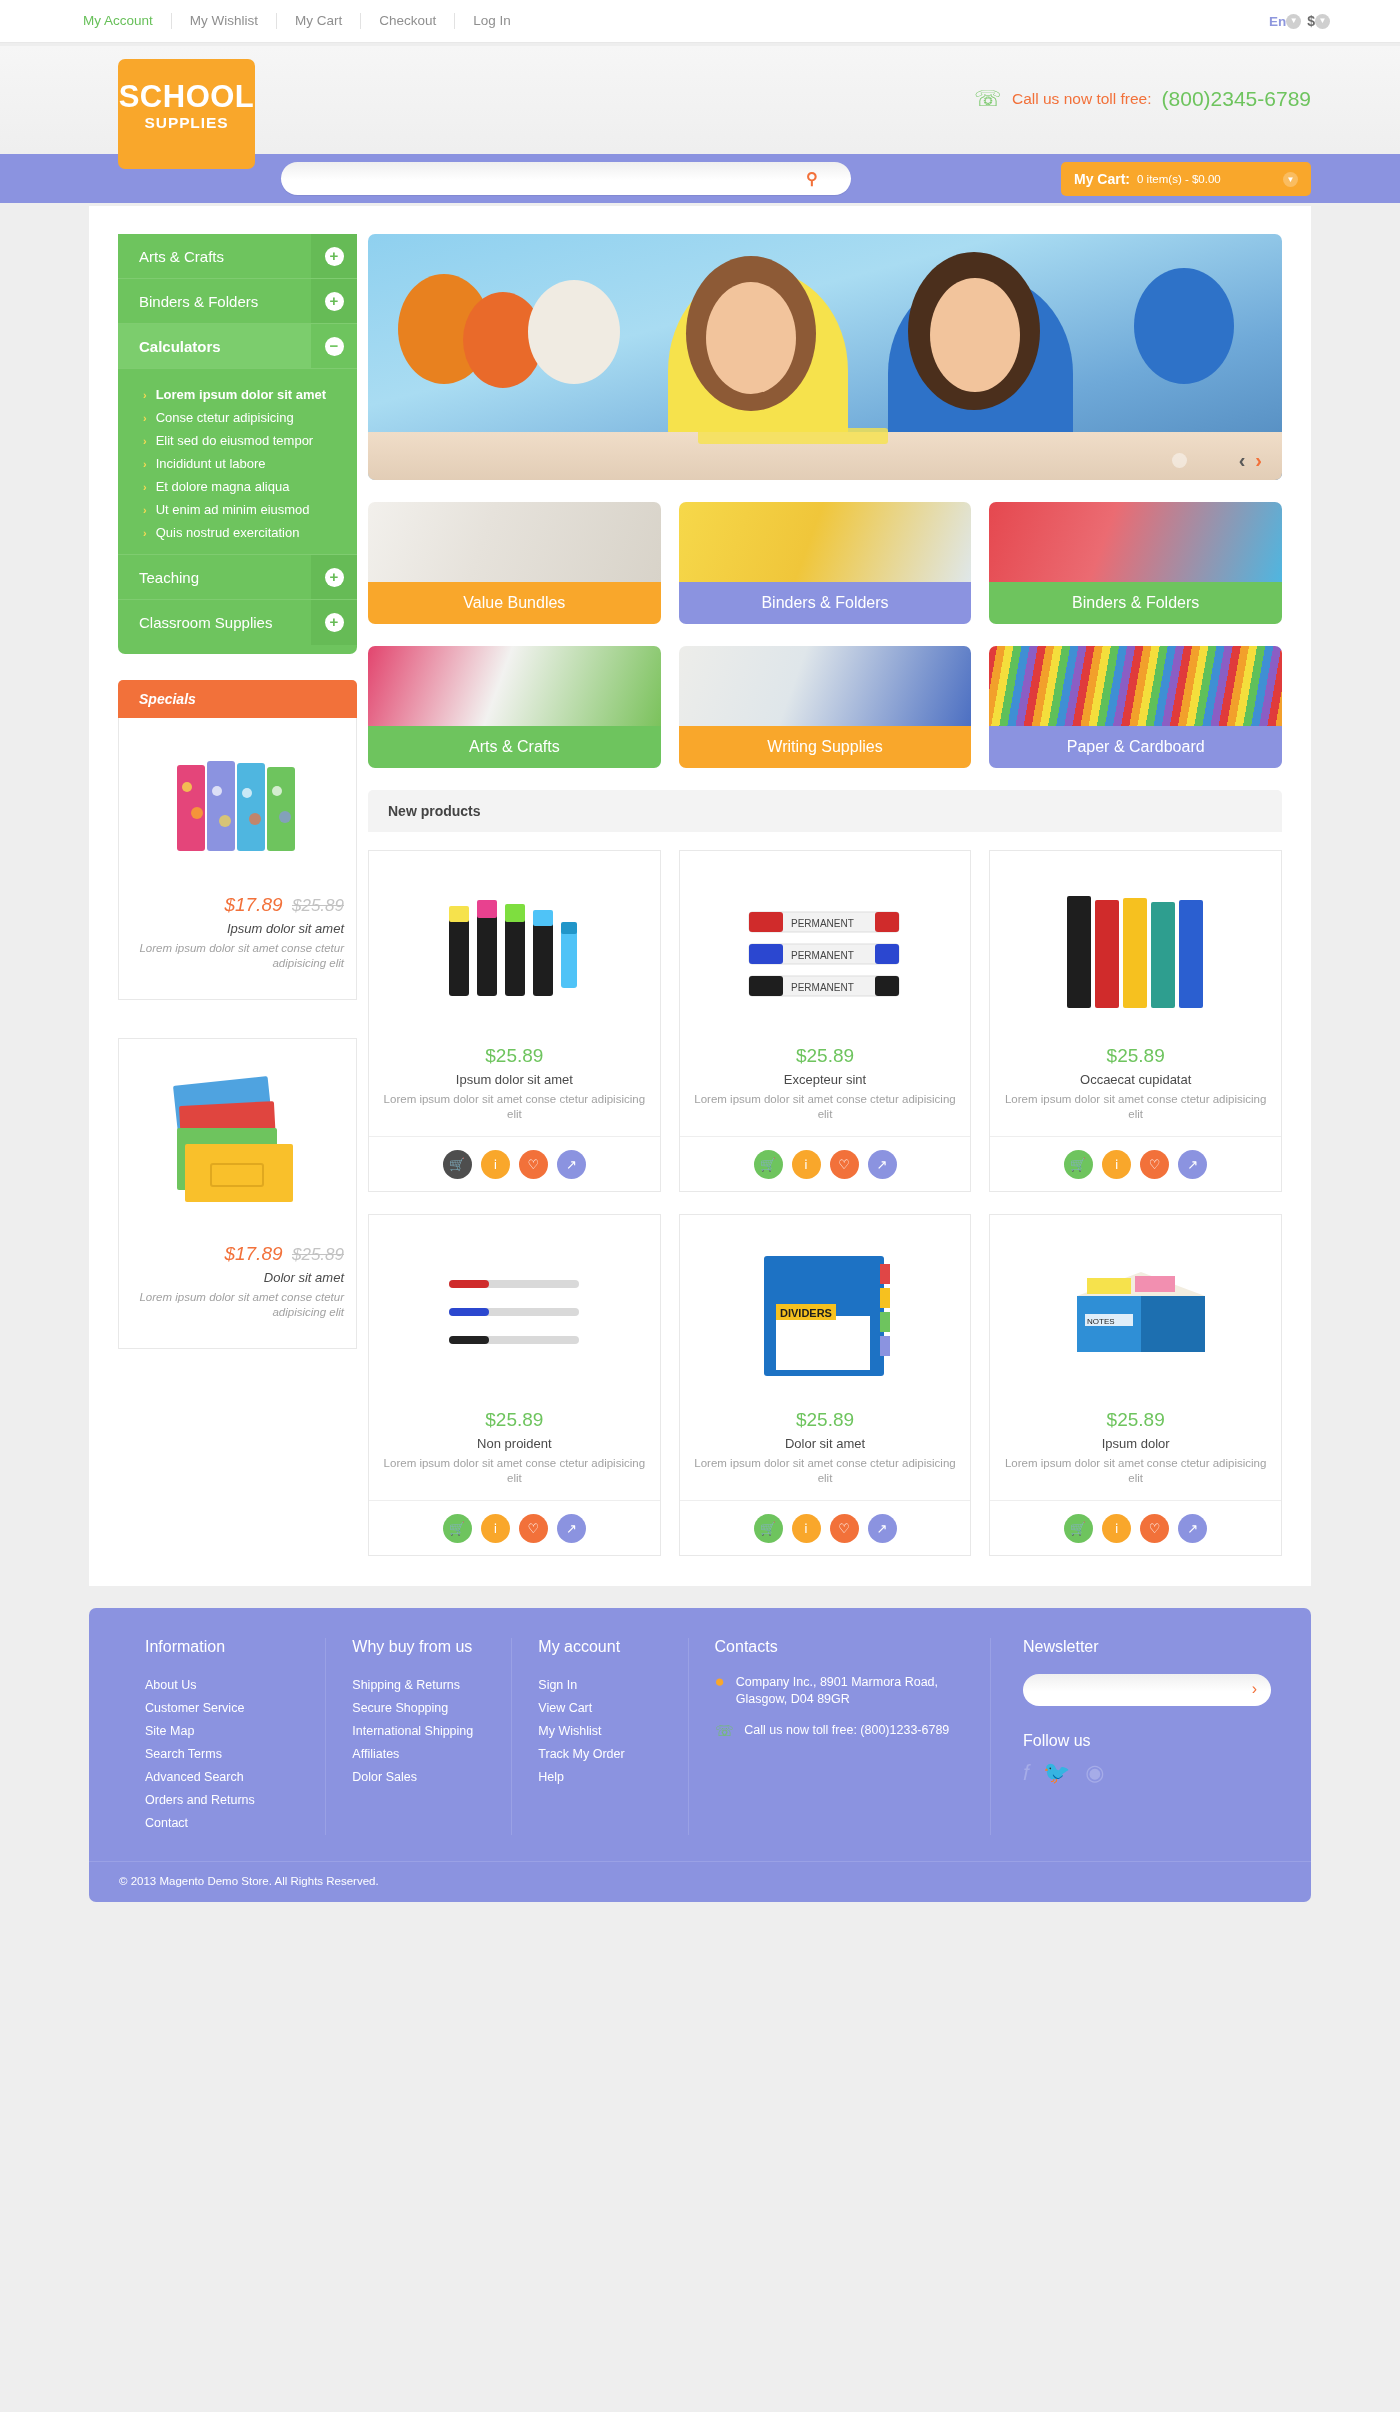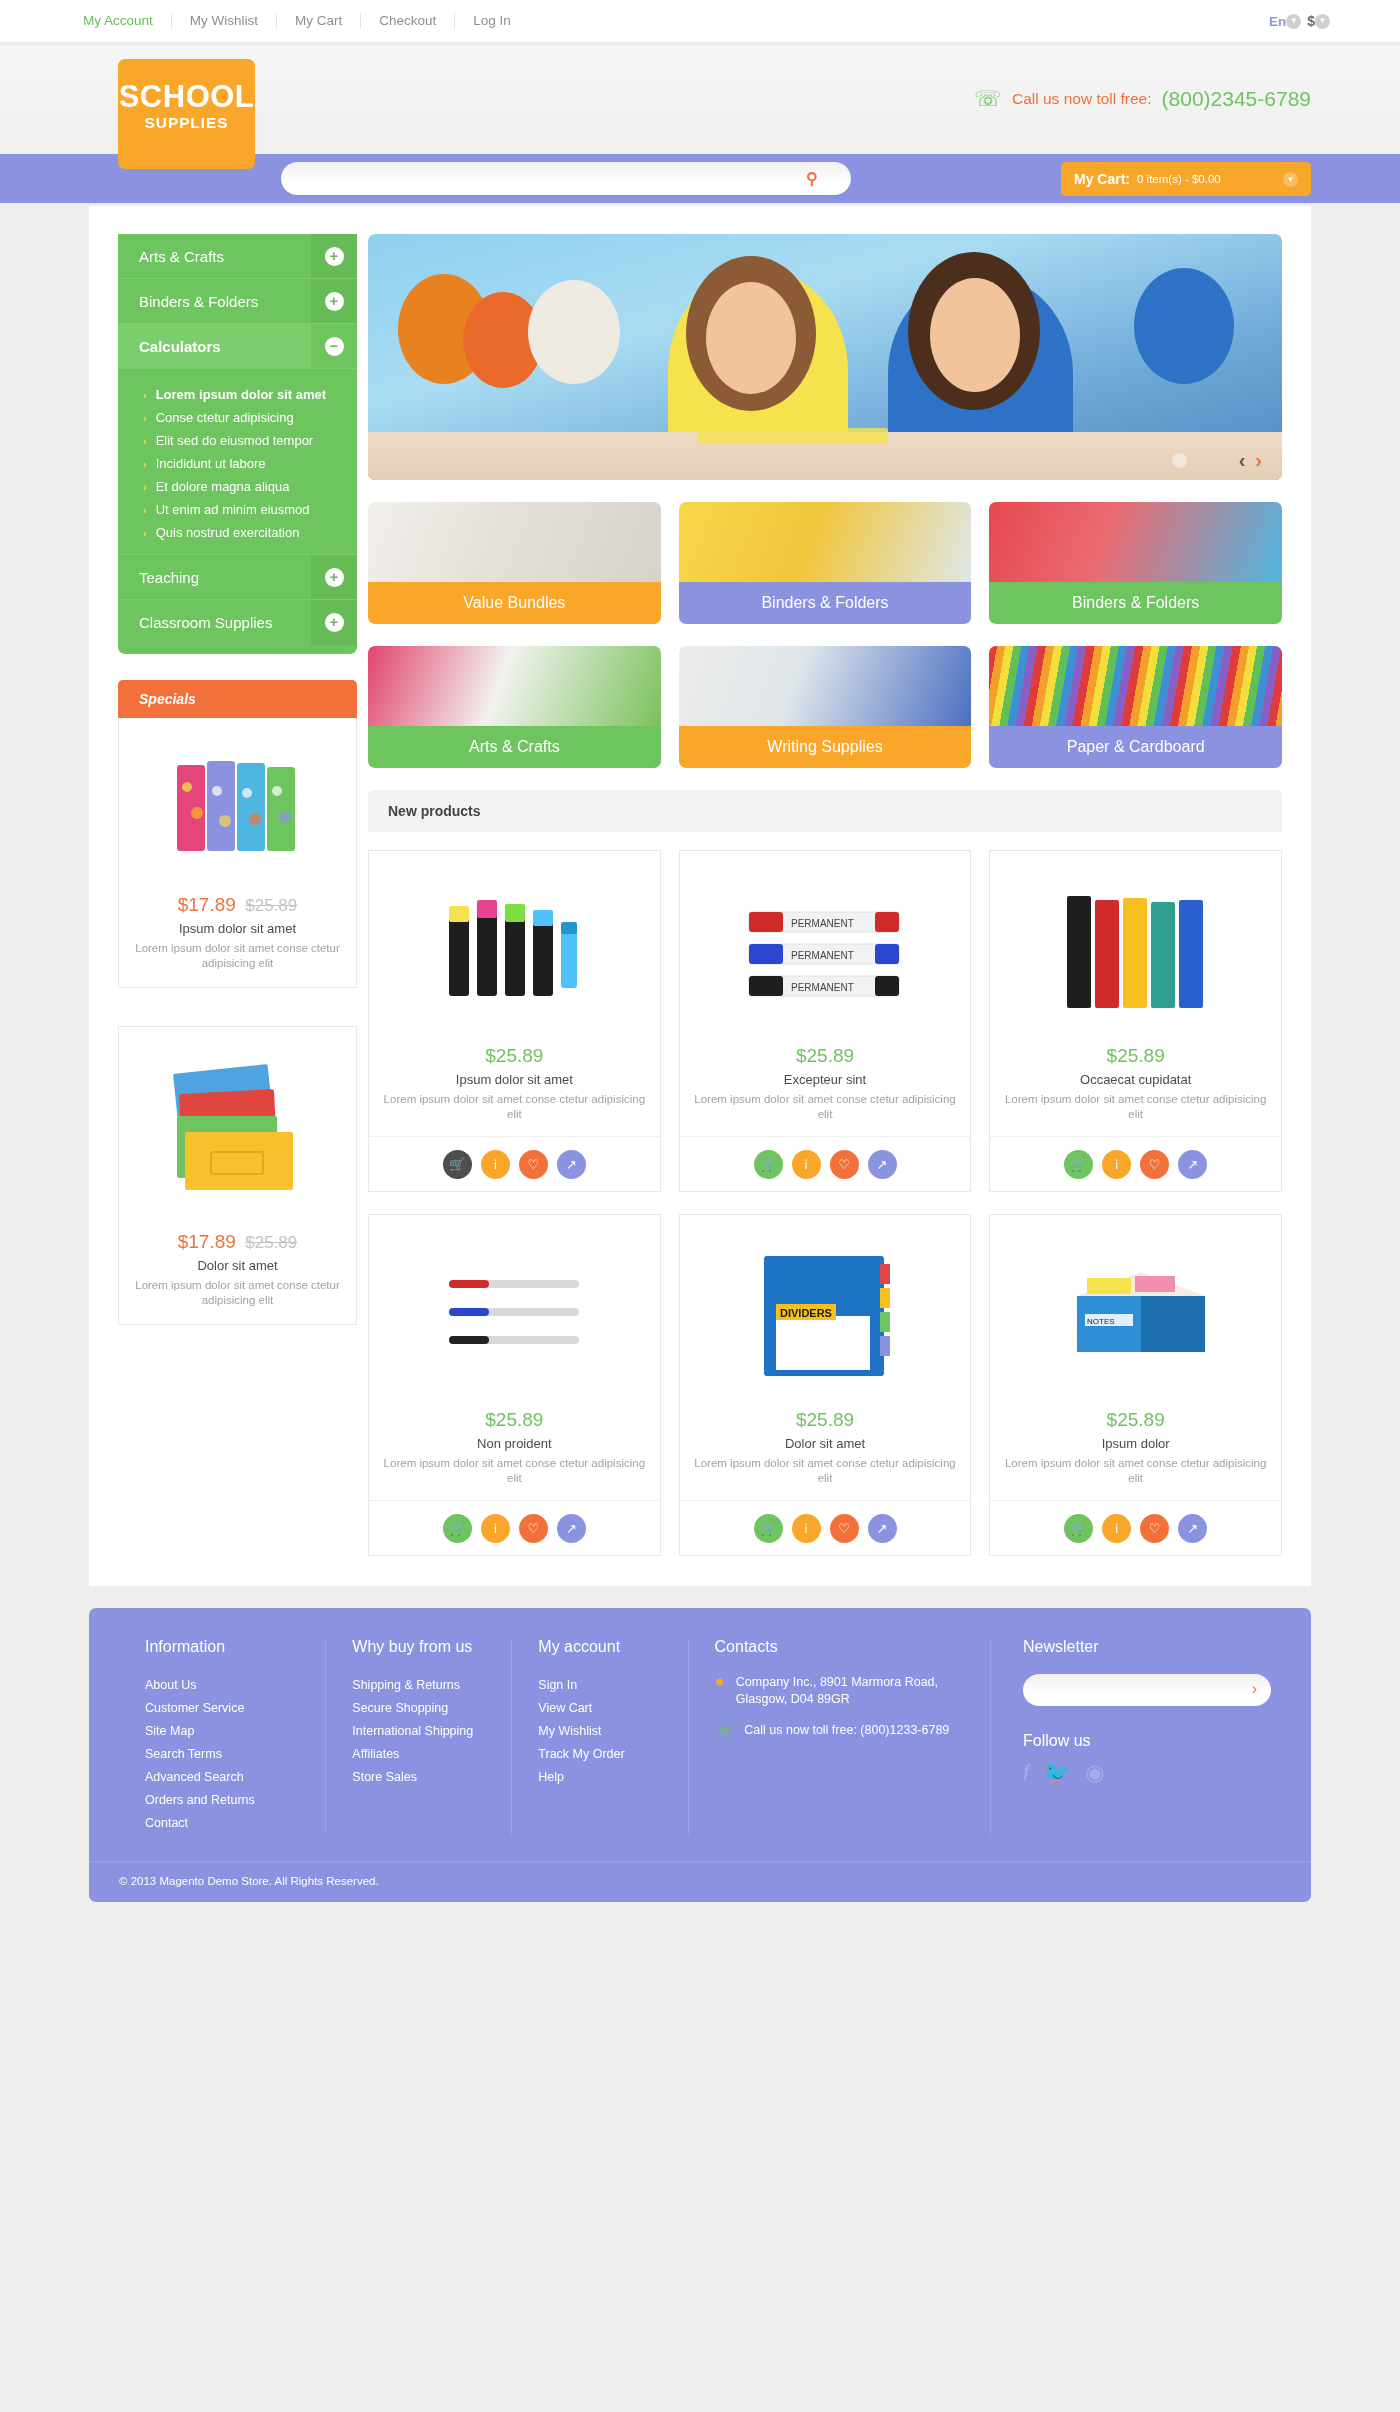--- a/index.html
+++ b/index.html
@@ -148,22 +148,23 @@
 
   
   .block-head {
     margin-top: 26px; height: 38px; background: #f2713a;
     border-radius: 5px 5px 0 0;
     display: flex; align-items: center; padding-left: 21px;
     color: #fff; font-size: 14px; font-weight: bold; font-style: italic;
   }
   .prod-card {
     border: 1px solid #e8e8e8; border-top: none;
-    background: #fff; padding: 14px 12px 16px;
-    text-align: center;
+    background: #fff; padding: 14px 12px 28px;
+    text-align: right;
+    font-style: italic;
   }
   .prod-card.standalone { border-top: 1px solid #e8e8e8; }
   .prod-img { height: 150px; display: flex; align-items: center; justify-content: center; }
   .price-row { margin-top: 12px; }
   .price-special { color: #f2713a; font-size: 19px; }
   .price-old { color: #c3c3c3; font-size: 17px; text-decoration: line-through; margin-left: 5px; }
   .price-new { color: #6ec45e; font-size: 19px; }
   .prod-name { color: #4a4a4a; font-size: 13px; margin-top: 5px; }
   .prod-desc { color: #a2a2a2; font-size: 11.5px; margin-top: 5px; line-height: 15px; }
 
@@ -700,21 +701,21 @@
           <a class="flink">Orders and Returns</a>
           <a class="flink">Contact</a>
         </div>
 
         <div class="fcol c2">
           <div class="ftitle">Why buy from us</div>
           <a class="flink">Shipping &amp; Returns</a>
           <a class="flink">Secure Shopping</a>
           <a class="flink">International Shipping</a>
           <a class="flink">Affiliates</a>
-          <a class="flink">Store Sales</a>
+          <a class="flink">Dolor Sales</a>
         </div>
 
         <div class="fcol c3">
           <div class="ftitle">My account</div>
           <a class="flink">Sign In</a>
           <a class="flink">View Cart</a>
           <a class="flink">My Wishlist</a>
           <a class="flink">Track My Order</a>
           <a class="flink">Help</a>
         </div>

